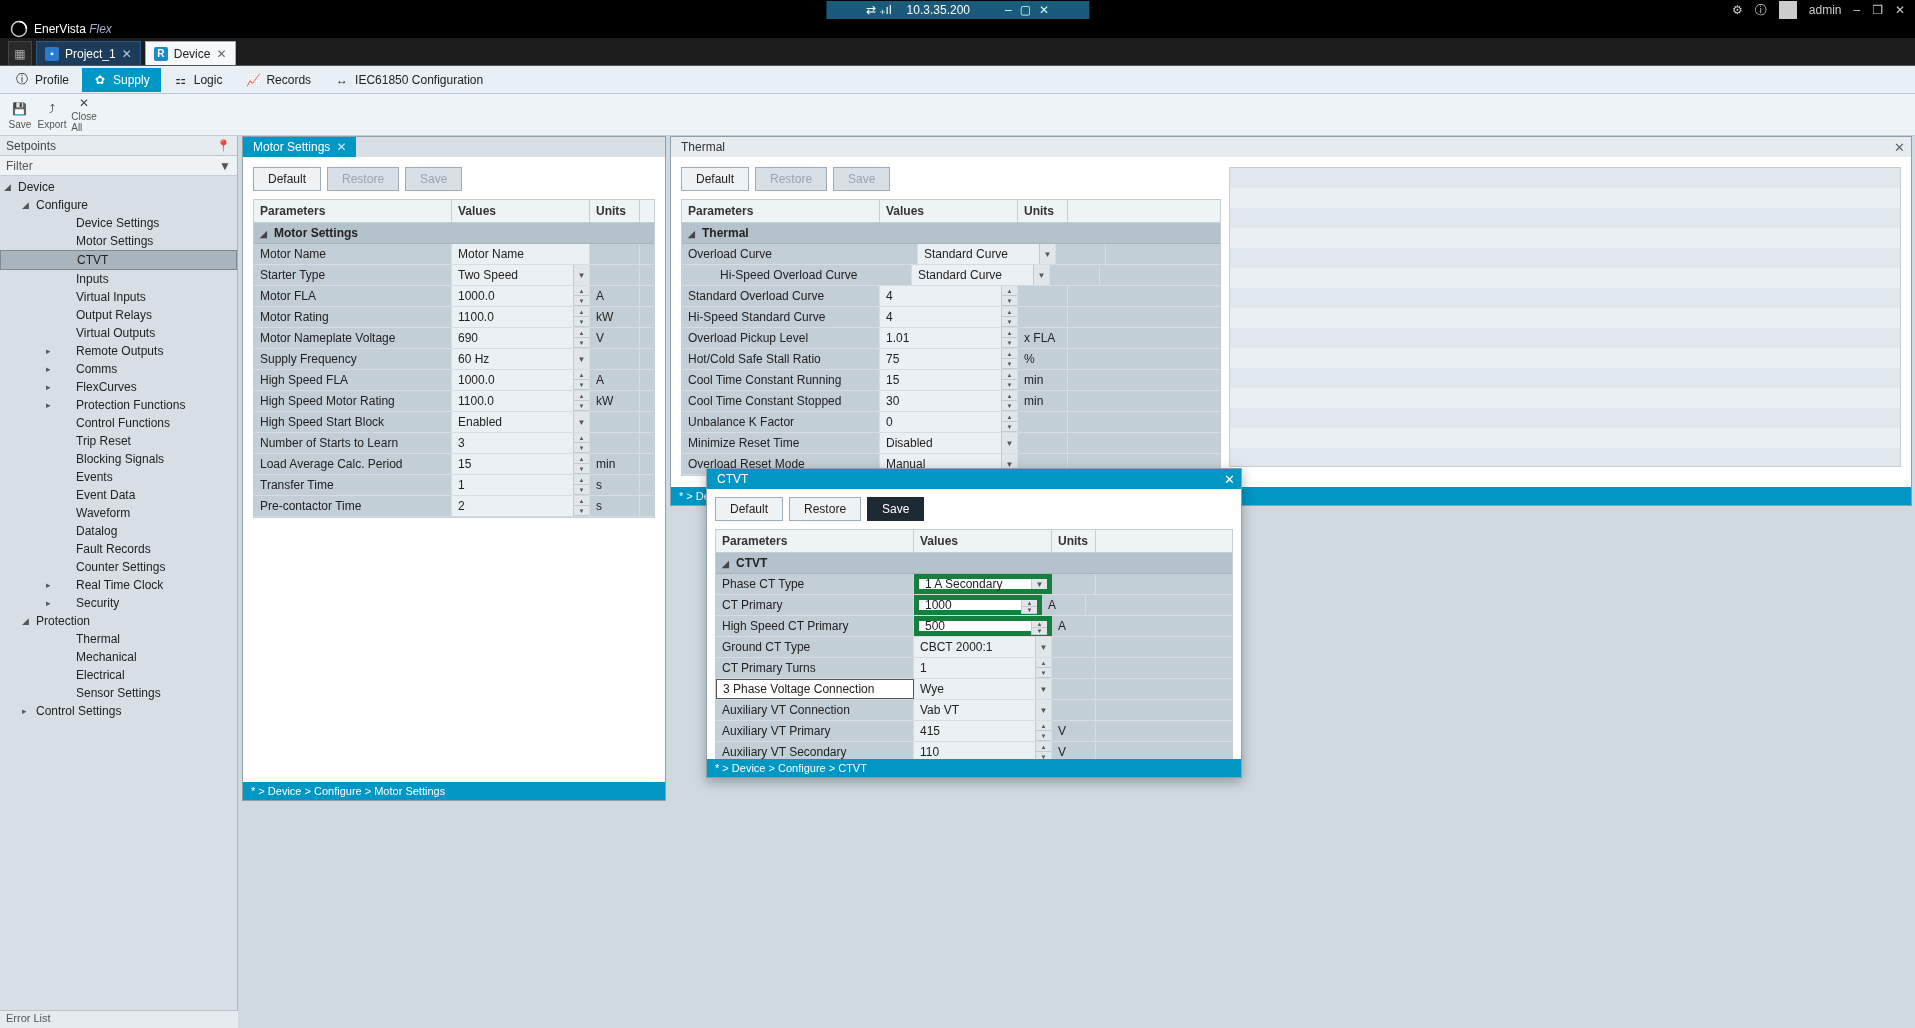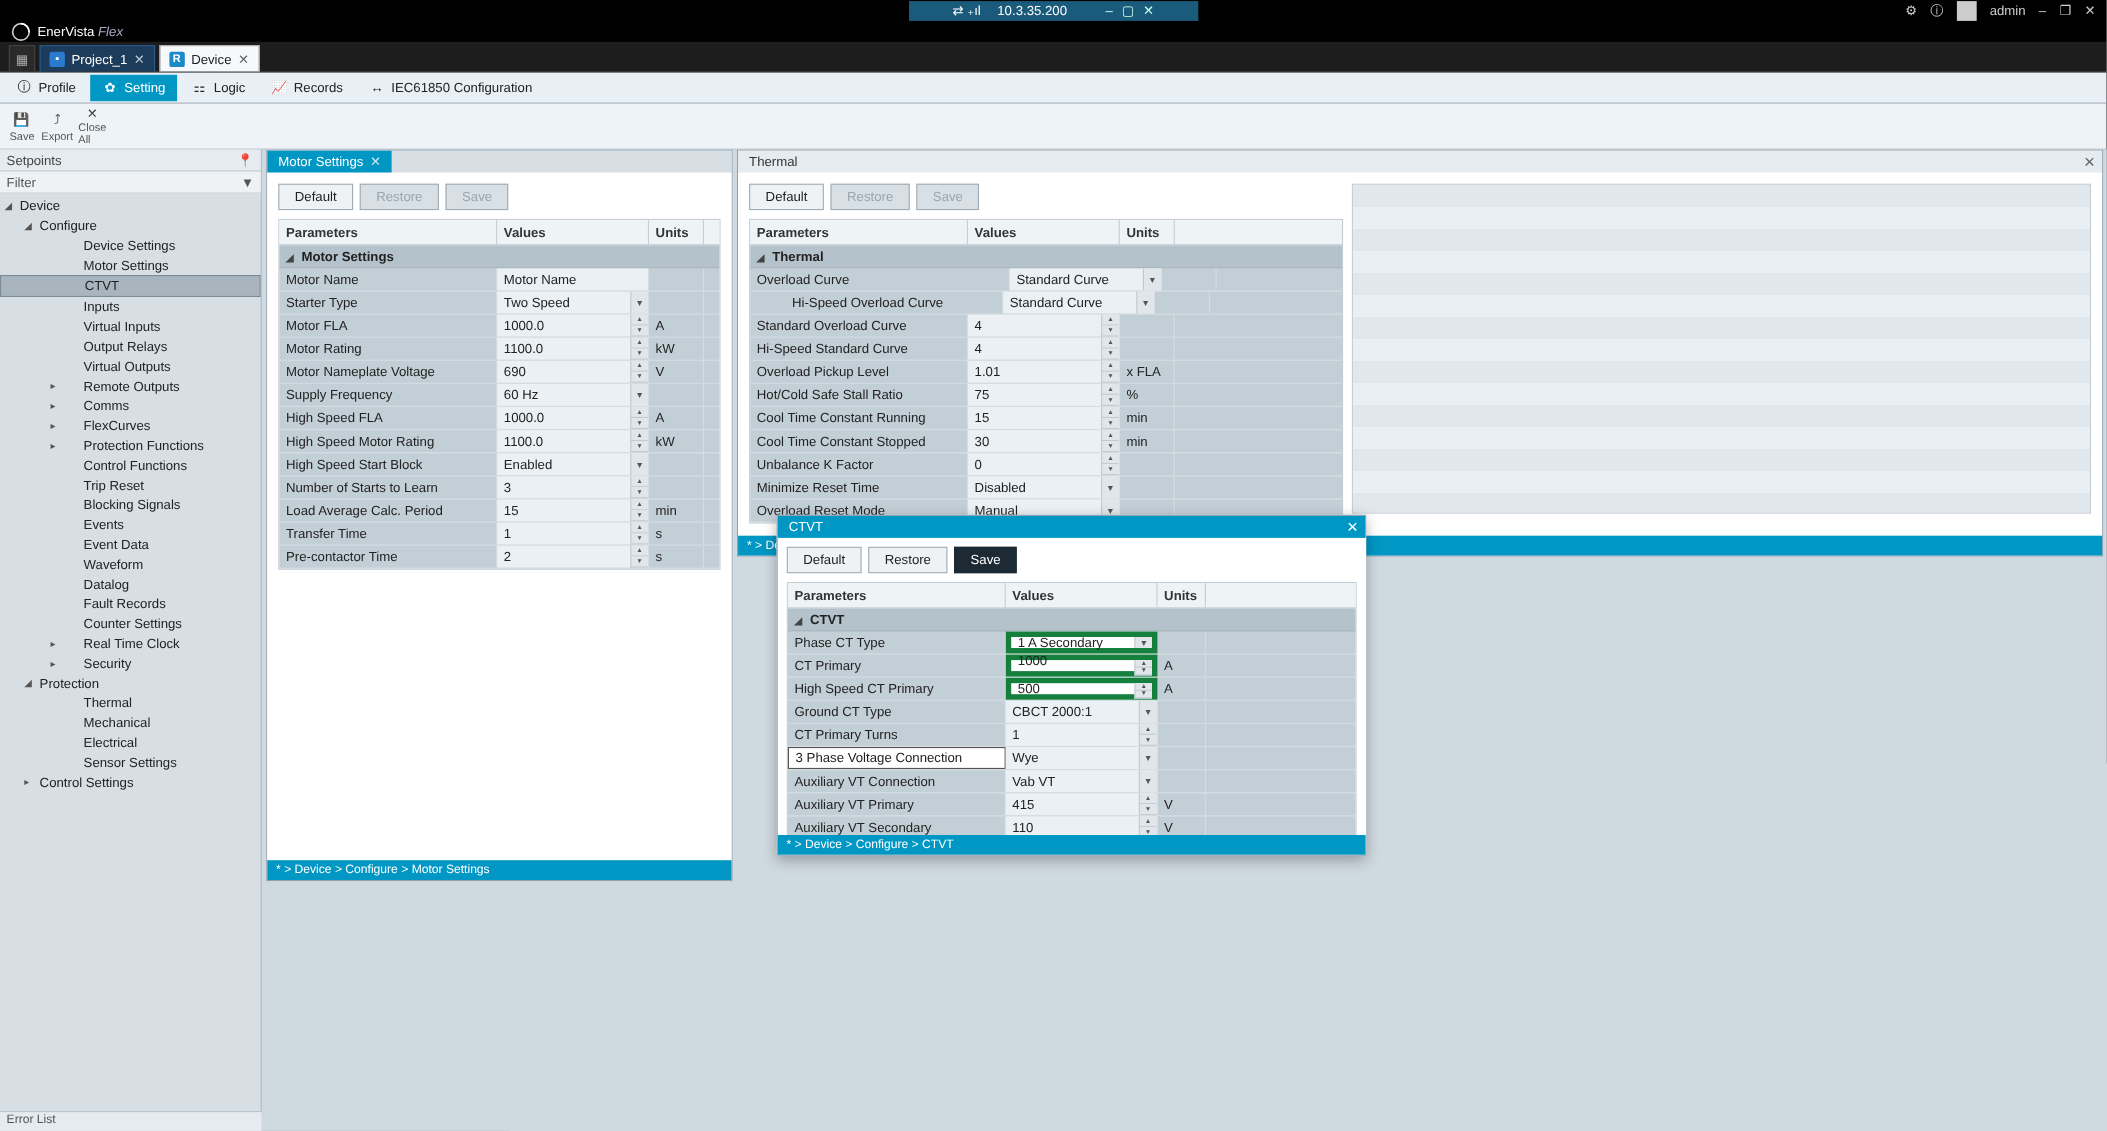--- a/index.html
+++ b/index.html
@@ -118,21 +118,21 @@
   </div>
 </div>
 
 <div class="ribbon">
   <div class="rbtn">
       <span class="ricon">ⓘ</span>
       <span>Profile</span>
     </div>
   <div class="rbtn active">
       <span class="ricon">✿</span>
-      <span>Setting</span>
+      <span>Supply</span>
     </div>
   <div class="rbtn">
       <span class="ricon">⚏</span>
       <span>Logic</span>
     </div>
   <div class="rbtn">
       <span class="ricon">📈</span>
       <span>Records</span>
     </div>
   <div class="rbtn">
@@ -518,21 +518,21 @@
             <div class="grow">
               <div class="gc" style="width: 198px;">Phase CT Type</div>
               <div class="gc valcell hl" style="width: 138px;">
                 <span>1 A Secondary</span>
                 <div class="dropbtn">▼</div>
               </div>
               <div class="gc" style="width: 44px;"></div>
             </div>
             <div class="grow">
               <div class="gc" style="width: 198px;">CT Primary</div>
-              <div class="gc valcell hl" style="width: 138px; align-items: flex-end;">
+              <div class="gc valcell hl" style="width: 128px;">
                 <span>1000</span>
                 <div class="spinbtn">
                   <span>▲</span>
                   <span>▼</span>
                 </div>
               </div>
               <div class="gc" style="width: 44px;">A</div>
             </div>
             <div class="grow">
               <div class="gc" style="width: 198px;">High Speed CT Primary</div>

